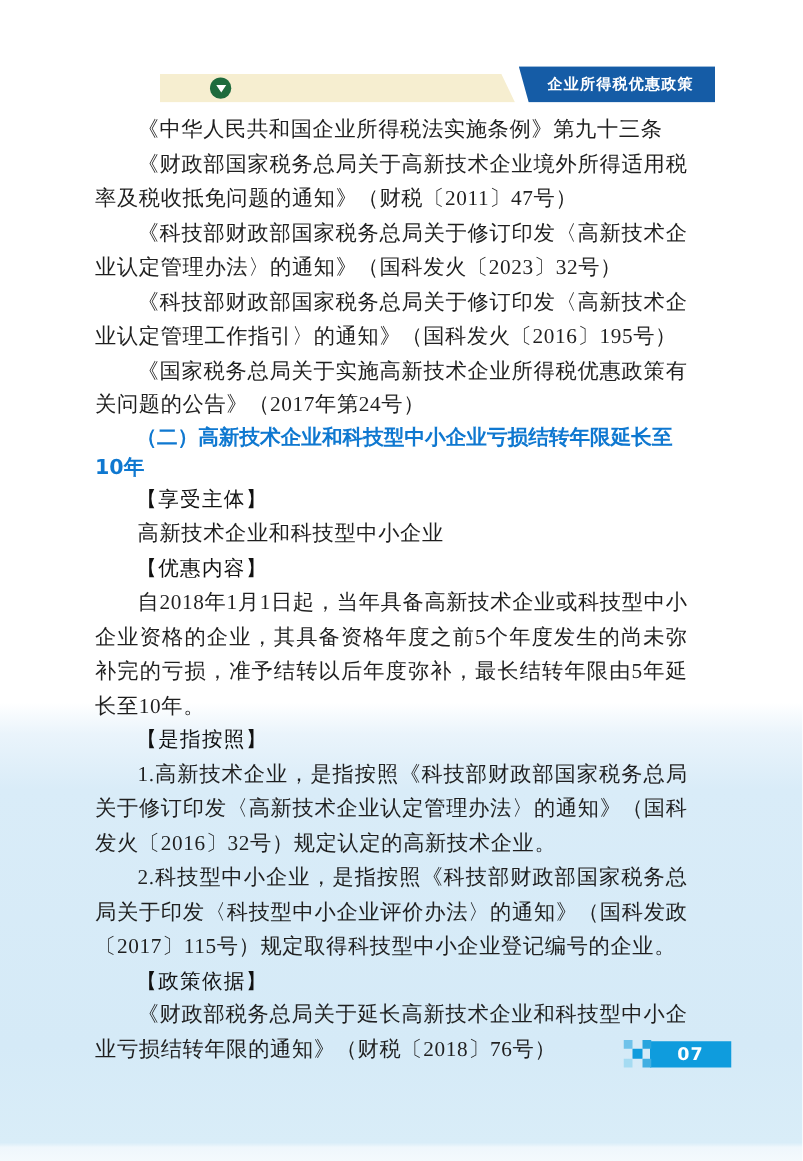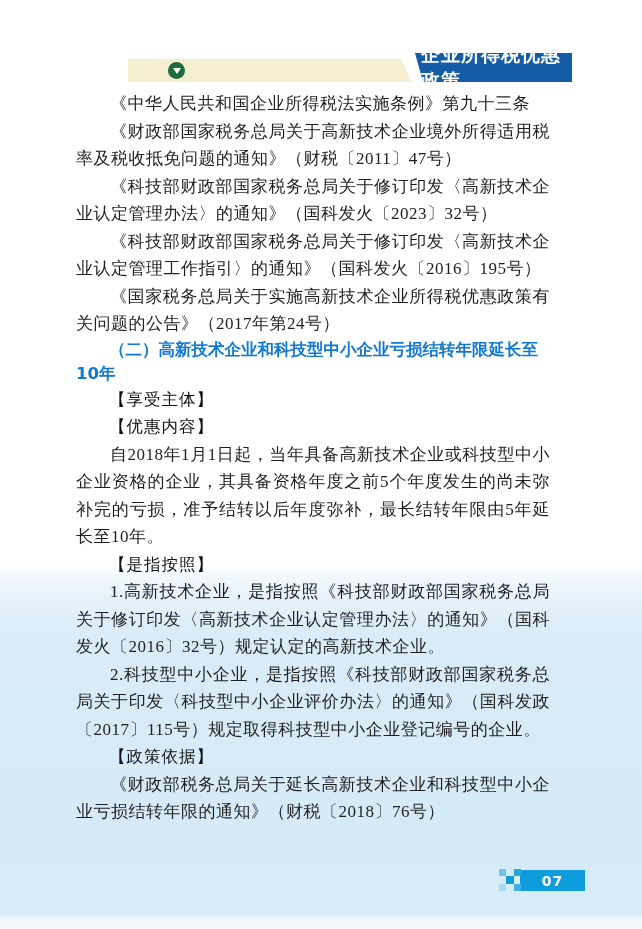--- a/index.html
+++ b/index.html
@@ -34,21 +34,21 @@
     border-top:6px solid #ffffff;
   }
   .blue-tab{
     position:absolute;left:415px;top:53px;width:157px;height:29px;
     background:#155ca6;
     clip-path:polygon(0 0, 100% 0, 100% 100%, 8px 100%);
     display:flex;align-items:center;justify-content:center;
   }
   .blue-tab span{
     color:#ffffff;font-family:"DejaVu Sans","Liberation Sans",sans-serif;
-    font-weight:bold;font-size:19px;letter-spacing:1px;padding-left:6px;
+    font-weight:bold;font-size:12px;letter-spacing:1px;padding-left:6px;
   }
 
   
   .content{
     position:absolute;left:76px;top:90px;width:474px;
     font-size:17px;line-height:27.5px;
     text-align:justify;text-justify:inter-character;
     letter-spacing:0.5px;
   }
   .content p{margin:0;text-indent:2em;}
@@ -57,21 +57,21 @@
     font-family:"DejaVu Sans","Liberation Sans",sans-serif;
     font-size:16.5px;font-weight:bold;color:#0f78d0;
     line-height:24px;text-align:left;letter-spacing:0;
   }
   .label{
     font-family:"DejaVu Sans","Liberation Sans",sans-serif;
     font-weight:normal;color:#111111;font-size:16.5px;letter-spacing:1px;
   }
 
   
-  .footer{position:absolute;top:869px;right:57px;display:flex;align-items:flex-start;}
+  .footer{position:absolute;top:832px;right:57px;display:flex;align-items:flex-start;}
   .pixel-cluster{
     position:relative;width:22px;height:22px;margin-right:-1px;
     display:grid;grid-template-columns:repeat(3,7.3px);grid-template-rows:repeat(3,7.3px);
   }
   .px{display:block;width:7.3px;height:7.3px;}
   .px.p1{grid-column:1;grid-row:1;background:#6fc2ea;}
   .px.p2{grid-column:3;grid-row:1;background:#28a5de;}
   .px.p3{grid-column:2;grid-row:2;background:#0f9cdd;}
   .px.p4{grid-column:1;grid-row:3;background:#a5dbf2;}
   .px.p5{grid-column:3;grid-row:3;background:#41afe2;}
@@ -103,20 +103,21 @@
   <div class="content">
     <p class="doc">《中华人民共和国企业所得税法实施条例》第九十三条</p>
     <p class="doc">《财政部国家税务总局关于高新技术企业境外所得适用税率及税收抵免问题的通知》（财税〔2011〕47号）</p>
     <p class="doc">《科技部财政部国家税务总局关于修订印发〈高新技术企业认定管理办法〉的通知》（国科发火〔2023〕32号）</p>
     <p class="doc">《科技部财政部国家税务总局关于修订印发〈高新技术企业认定管理工作指引〉的通知》（国科发火〔2016〕195号）</p>
     <p class="doc">《国家税务总局关于实施高新技术企业所得税优惠政策有关问题的公告》（2017年第24号）</p>
 
     <p class="sec-heading">（二）高新技术企业和科技型中小企业亏损结转年限延长至10年</p>
 
     <p class="label">【享受主体】</p>
+    <p class="body">高新技术企业和科技型中小企业</p>
 
     <p class="label">【优惠内容】</p>
     <p class="body">自2018年1月1日起，当年具备高新技术企业或科技型中小企业资格的企业，其具备资格年度之前5个年度发生的尚未弥补完的亏损，准予结转以后年度弥补，最长结转年限由5年延长至10年。</p>
 
     <p class="label">【是指按照】</p>
     <p class="body">1.高新技术企业，是指按照《科技部财政部国家税务总局关于修订印发〈高新技术企业认定管理办法〉的通知》（国科发火〔2016〕32号）规定认定的高新技术企业。</p>
     <p class="body">2.科技型中小企业，是指按照《科技部财政部国家税务总局关于印发〈科技型中小企业评价办法〉的通知》（国科发政〔2017〕115号）规定取得科技型中小企业登记编号的企业。</p>
 
     <p class="label">【政策依据】</p>
     <p class="body">《财政部税务总局关于延长高新技术企业和科技型中小企业亏损结转年限的通知》（财税〔2018〕76号）</p>

